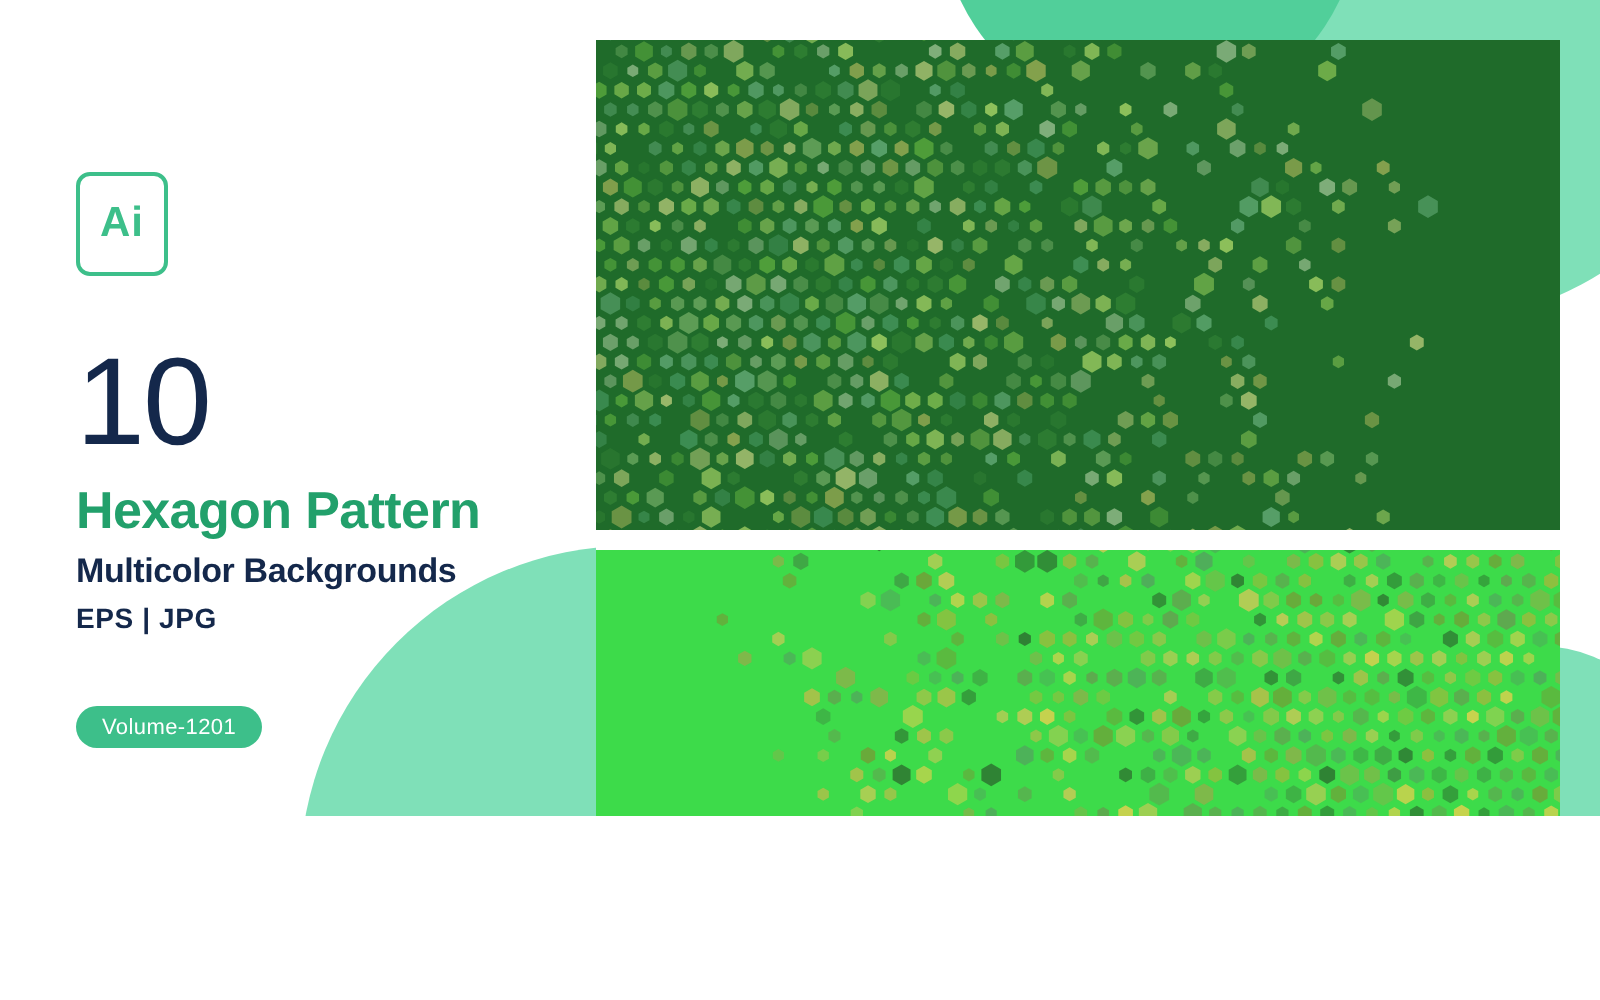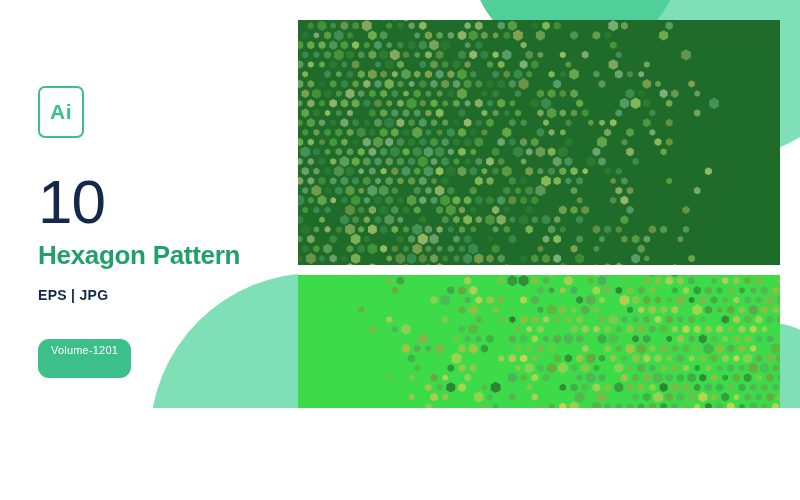--- a/index.html
+++ b/index.html
@@ -98,33 +98,33 @@
     line-height: 1.25;
     letter-spacing: -0.2px;
   }
   #subtitle-1 { margin-top: 6px; }
   #formats-label {
     margin-top: 32px;
     font-size: 13px;
     color: #14284b;
   }
   #formats-value {
-    margin-top: 18px;
+    margin-top: 5px;
     font-size: 14px;
     font-weight: bold;
     color: #14284b;
     letter-spacing: 0.3px;
   }
   #volume-badge {
     margin-top: 36px;
     display: inline-block;
     background: #3dbf8a;
     color: #ffffff;
     font-size: 11px;
-    padding: 5px 13px 22px 13px;
+    padding: 5px 13px 4px 13px;
     border-radius: 11px;
     letter-spacing: 0.2px;
   }
   
   #preview-area {
     position: absolute;
     left: 298px;
     top: 20px;
     width: 482px;
     height: 460px;
@@ -168,20 +168,21 @@
   <div class="blob" id="blob-top-right-2"></div>
   <div class="blob" id="blob-bottom-left"></div>
   <div class="blob" id="blob-bottom-right"></div>
 
   <div id="left-panel">
     <div id="ai-badge">
       <span>Ai</span>
     </div>
     <div id="count-number">10</div>
     <div id="title-main">Hexagon Pattern</div>
+    <div id="subtitle-1">Multicolor Backgrounds</div>
     <div id="formats-value">EPS  |  JPG</div>
     <div id="volume-badge">Volume-1201</div>
   </div>
 
   <div id="preview-area">
     <div class="preview-card" id="preview-card-top">
       <svg class="hex-canvas" id="hex-canvas-top" viewBox="0 0 482 245" preserveAspectRatio="none">
           <polygon points="-4.00,-7.64 -0.84,-5.82 -0.84,-2.18 -4.00,-0.36 -7.16,-2.18 -7.16,-5.82" fill="#4f9e3a" opacity="0.74"></polygon>
           <polygon points="7.20,-8.26 10.89,-6.13 10.89,-1.87 7.20,0.26 3.51,-1.87 3.51,-6.13" fill="#3f8f55" opacity="0.92"></polygon>
           <polygon points="18.40,-7.64 21.55,-5.82 21.55,-2.18 18.40,-0.36 15.25,-2.18 15.25,-5.82" fill="#6fae4a" opacity="0.87"></polygon>

